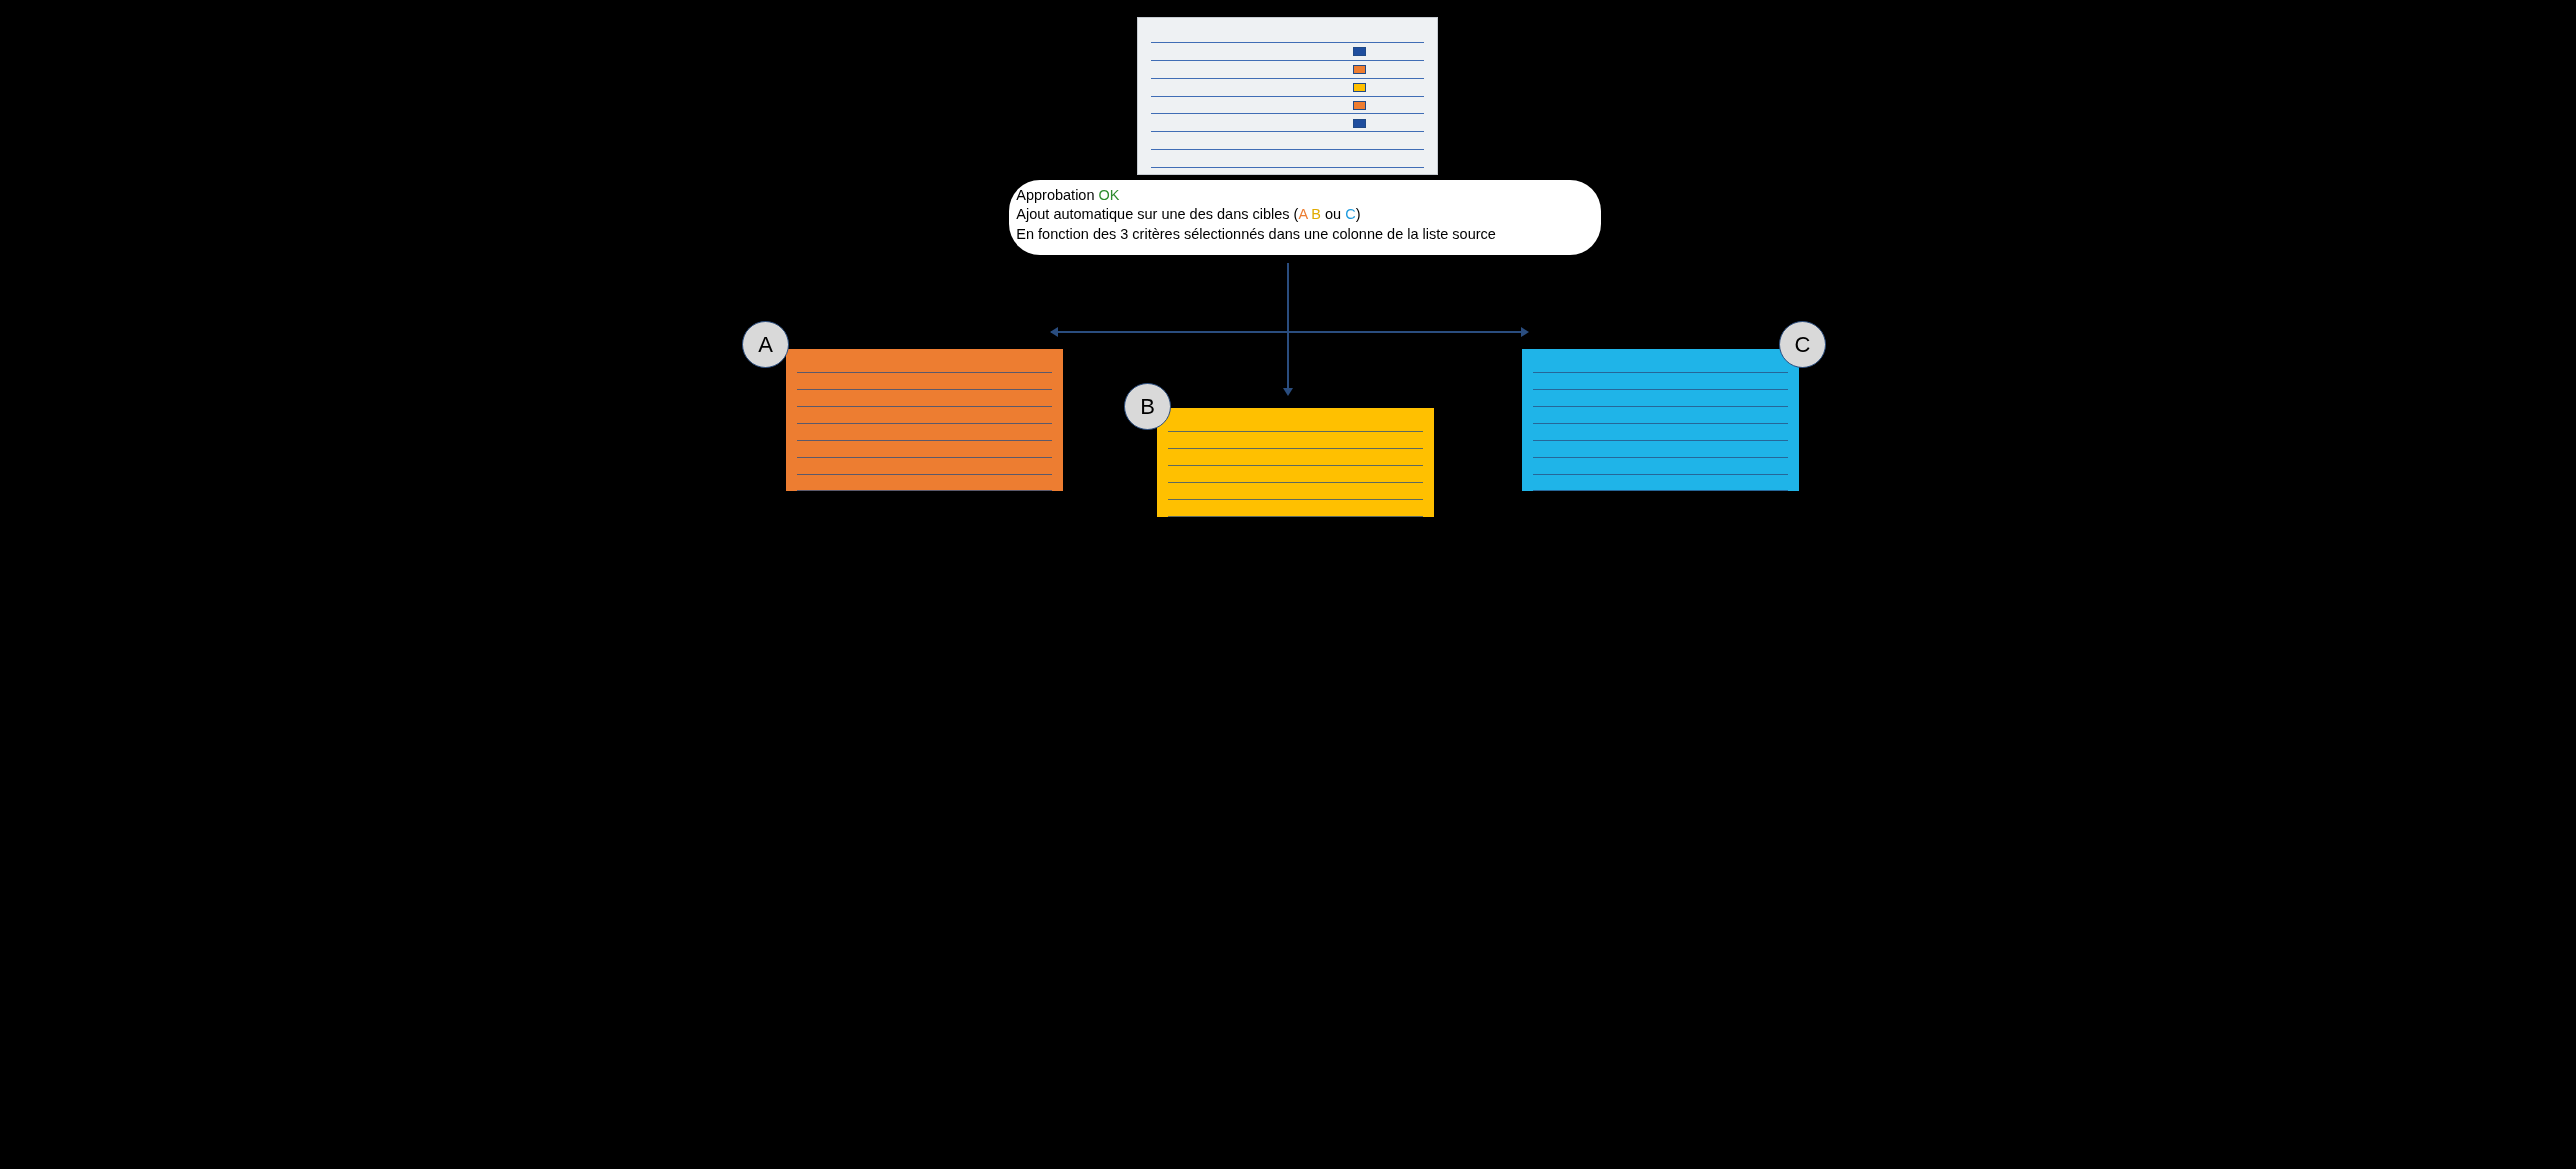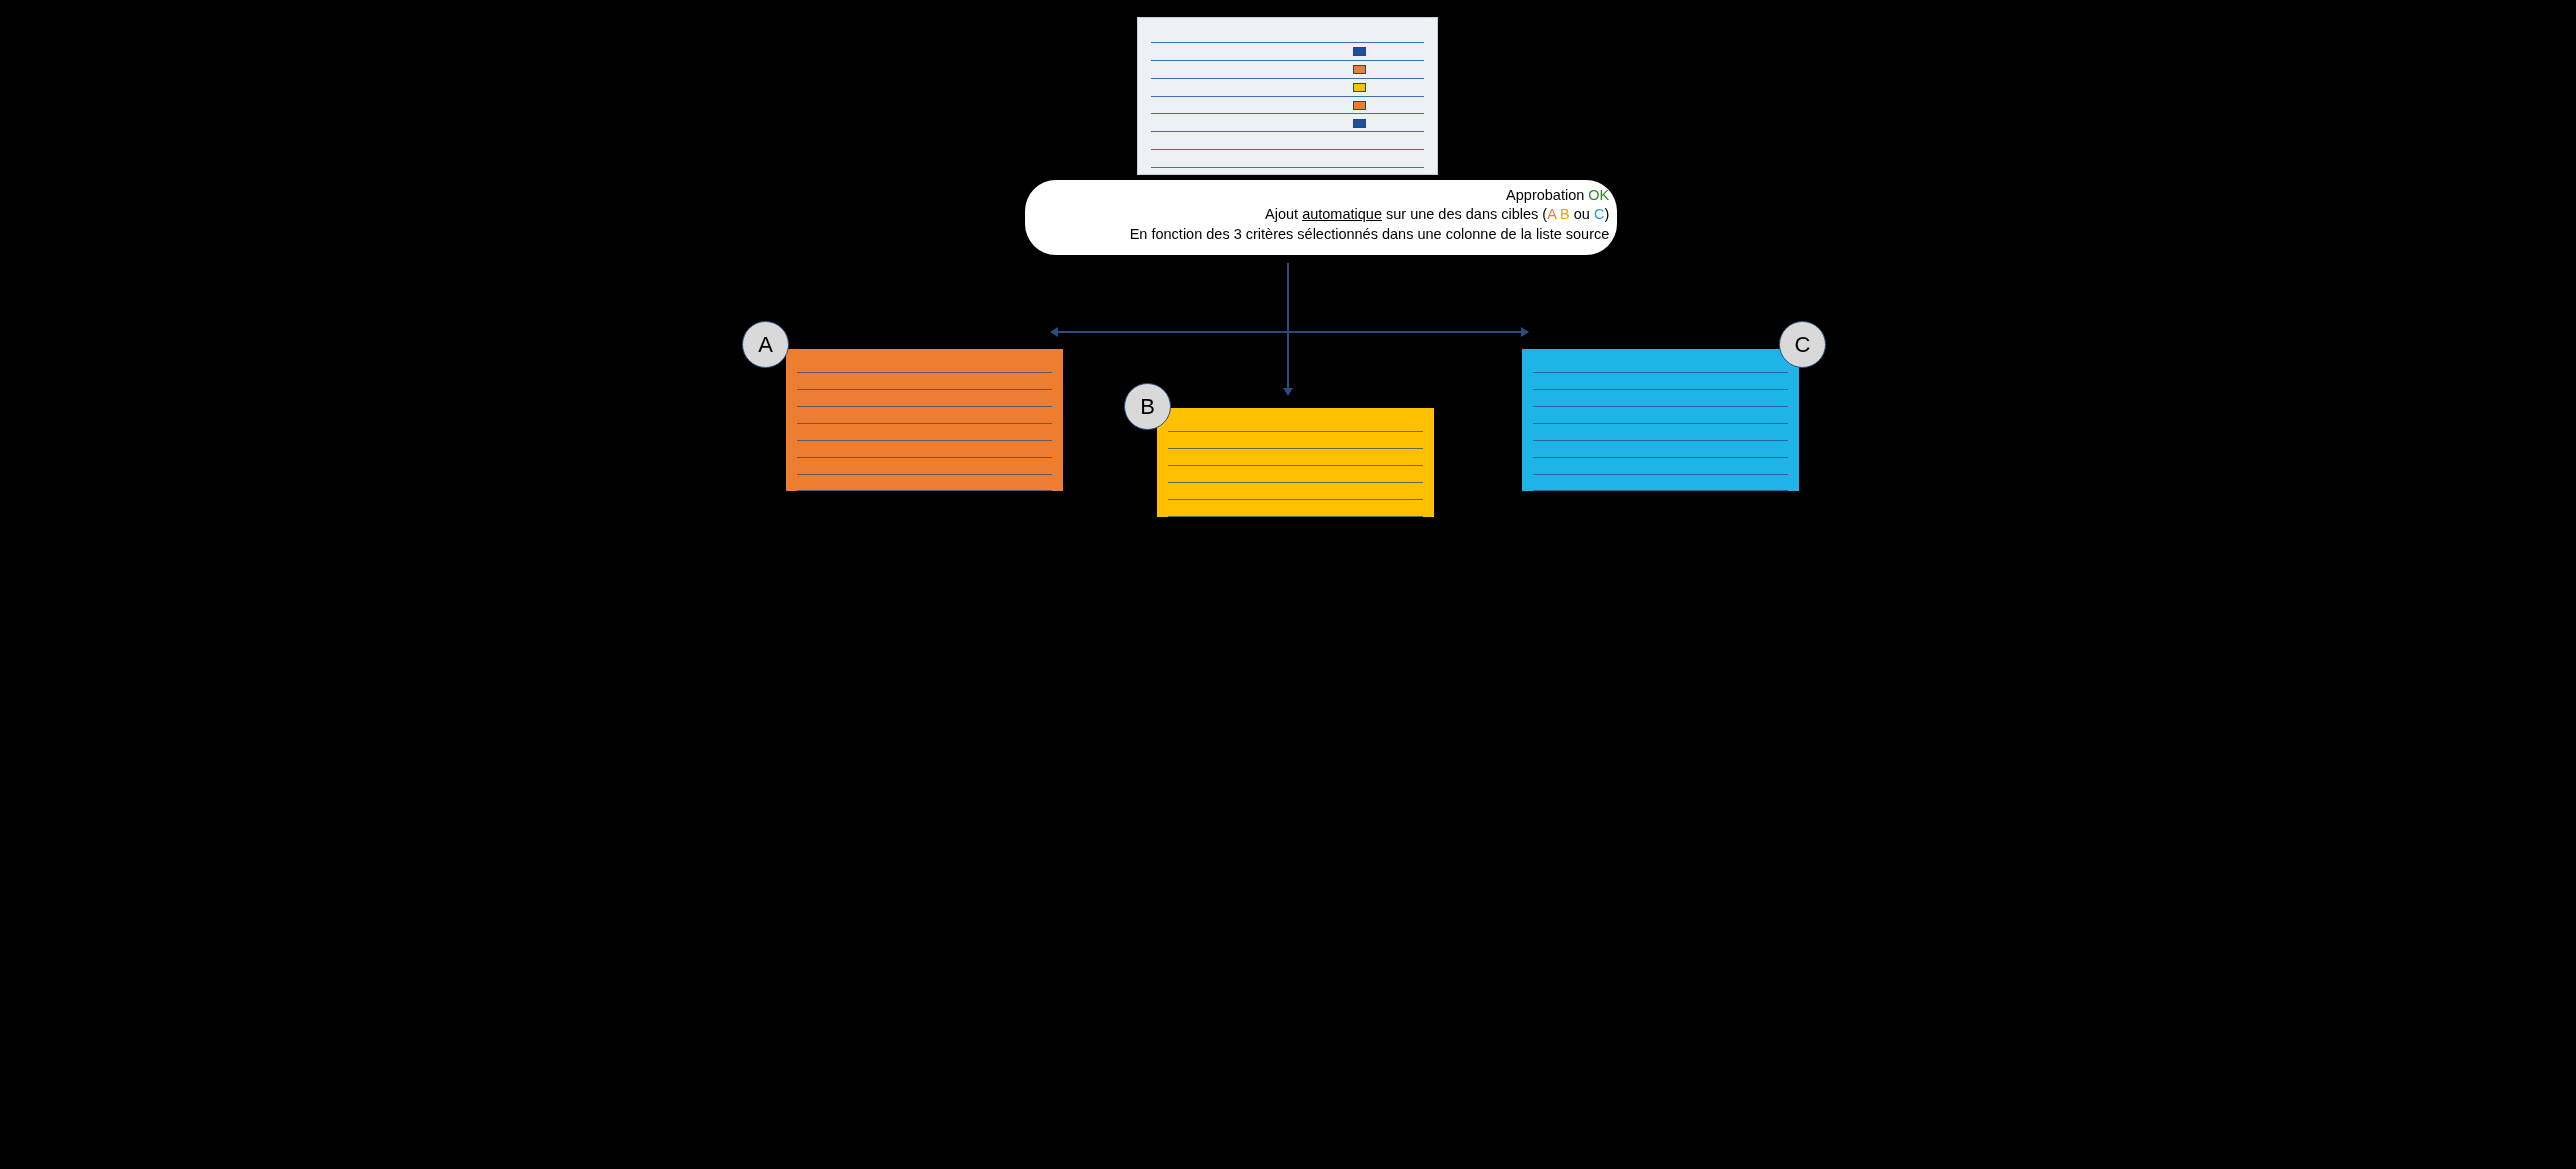--- a/index.html
+++ b/index.html
@@ -7,23 +7,23 @@
 
   
   .source-list{position:absolute;left:411px;top:16.7px;width:301px;height:158px;background:#eef1f3;border:0.7px solid #c7ccd2;padding:7.3px 13px 13px 13px;box-sizing:border-box;}
   .source-row{display:flex;align-items:center;height:14px;margin-top:2.9px;border-bottom:1.5px solid #3f6db5;}
   .source-row .marker{width:13px;height:8.7px;border:1.5px solid #204a87;margin-left:auto;margin-right:58px;margin-bottom:2.2px;box-sizing:border-box;}
   .m-blue{background:#1f4e9e;}
   .m-orange{background:#ed7d31;}
   .m-yellow{background:#ffc000;}
 
   
-  .caption{position:absolute;left:299px;top:180px;width:577px;background:#fff;padding:5.8px 7.3px 10.2px 7.3px;font-size:14.5px;text-align:right;line-height:1.35;border-radius:31px;}
+  .caption{position:absolute;left:283px;top:180px;width:577px;background:#fff;padding:5.8px 7.3px 10.2px 7.3px;font-size:14.5px;text-align:left;line-height:1.35;border-radius:31px;}
   .caption .ok{color:#2e8b2e;}
-  .caption .u{text-decoration:underline;}
+  .caption .u{}
   .caption .a{color:#ed7d31;}
   .caption .b{color:#e0ab00;}
   .caption .c{color:#1f9bde;}
 
   
   .arrow-v{position:absolute;left:561px;top:263px;width:1.5px;height:131px;background:#2a4d7f;}
   .arrow-v:after{content:"";position:absolute;left:-4.4px;bottom:-1.5px;border-left:5.1px solid transparent;border-right:5.1px solid transparent;border-top:8.7px solid #2a4d7f;}
   .arrow-h{position:absolute;left:325px;top:331px;width:476px;height:1.5px;background:#2a4d7f;}
   .arrow-h:before{content:"";position:absolute;left:-1.5px;top:-4.4px;border-top:5.1px solid transparent;border-bottom:5.1px solid transparent;border-right:8.7px solid #2a4d7f;}
   .arrow-h:after{content:"";position:absolute;right:-1.5px;top:-4.4px;border-top:5.1px solid transparent;border-bottom:5.1px solid transparent;border-left:8.7px solid #2a4d7f;}

